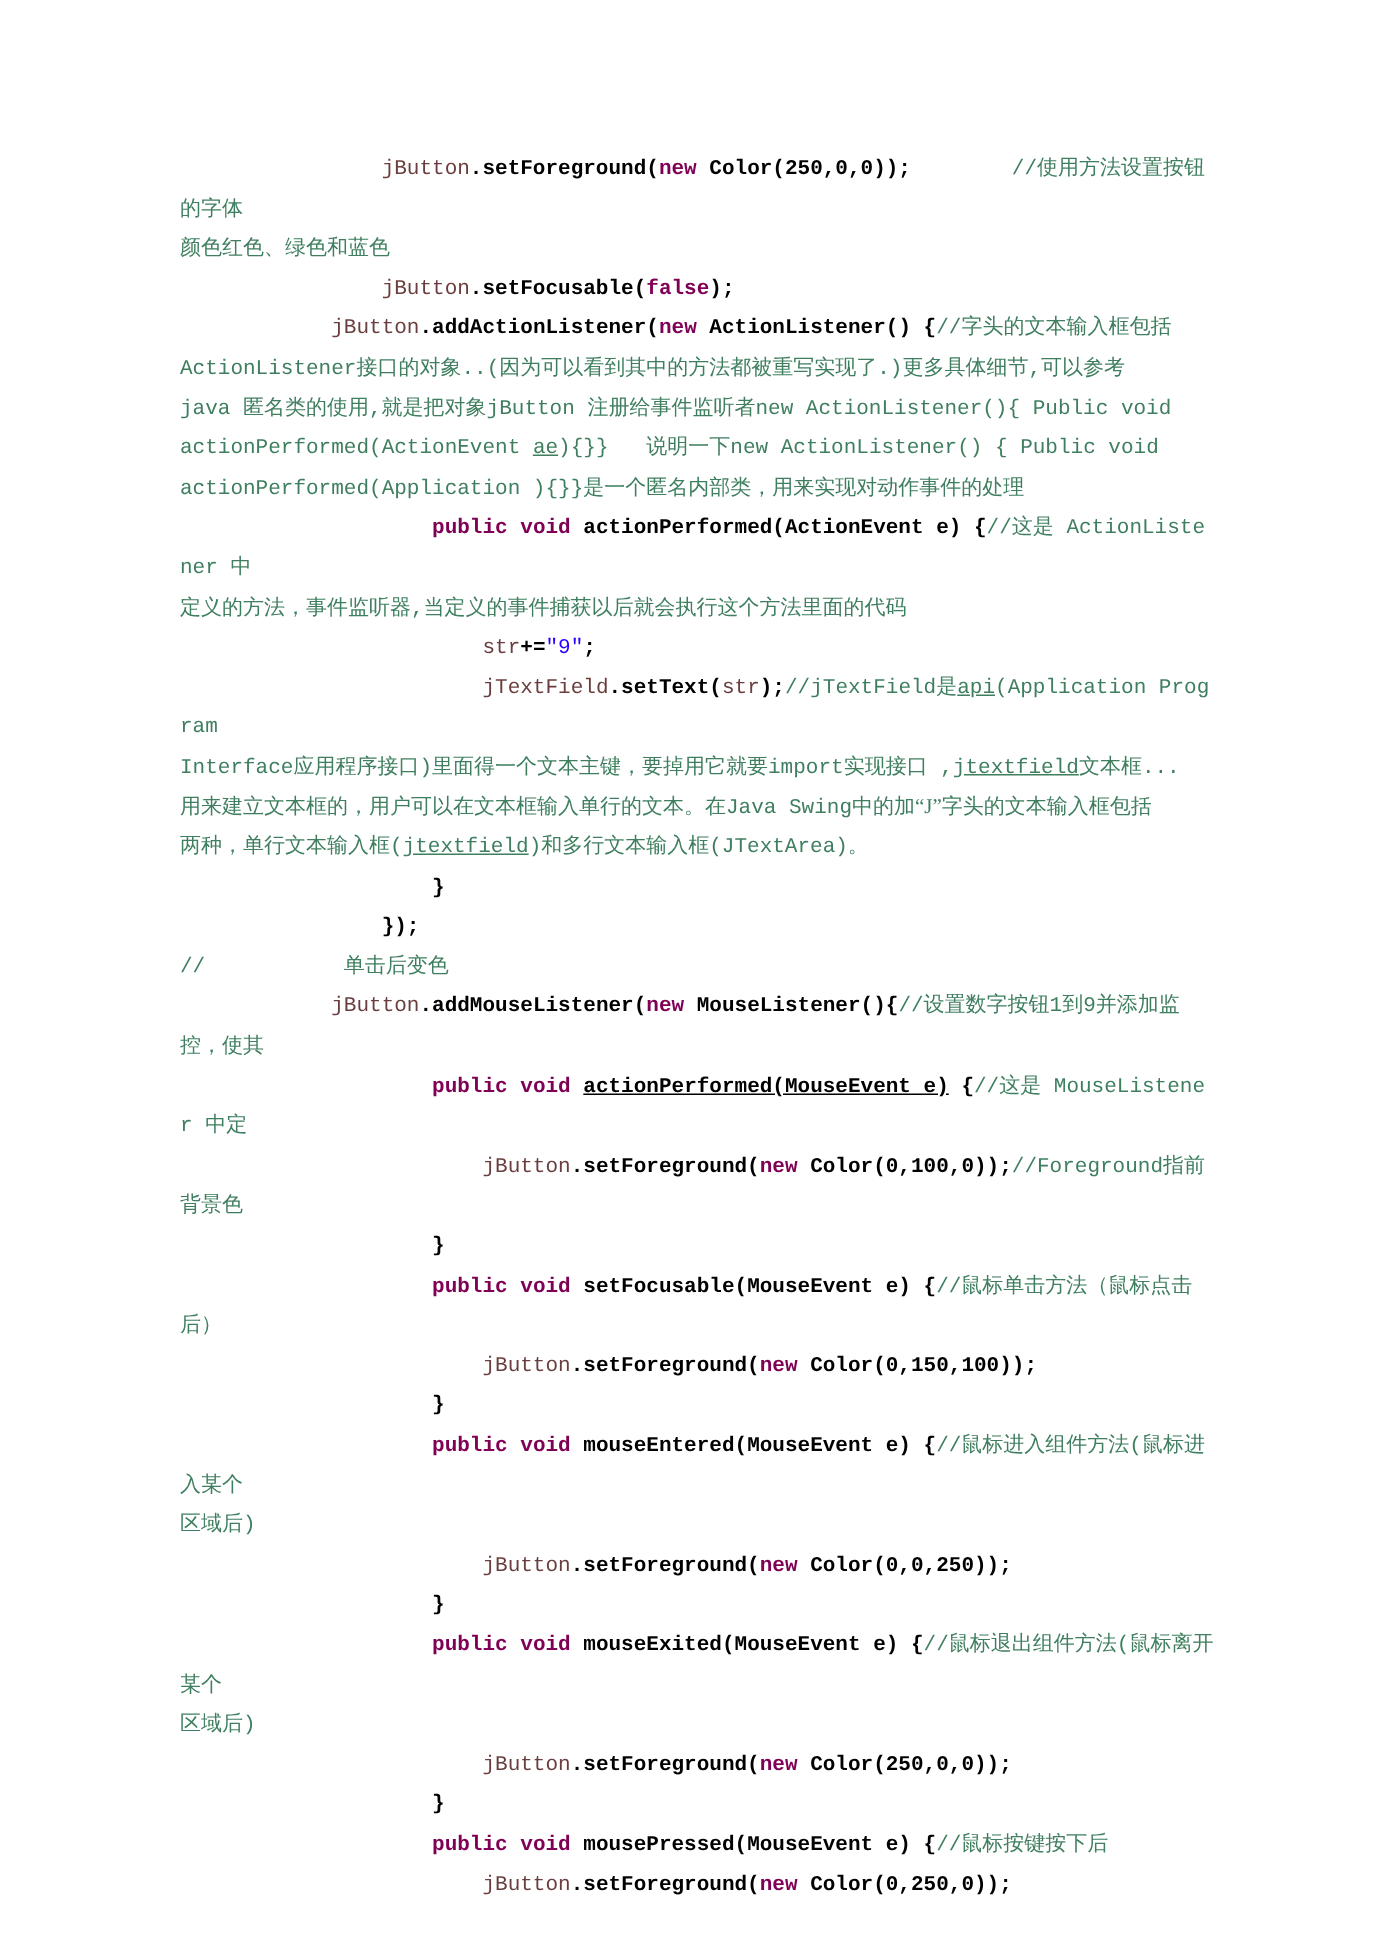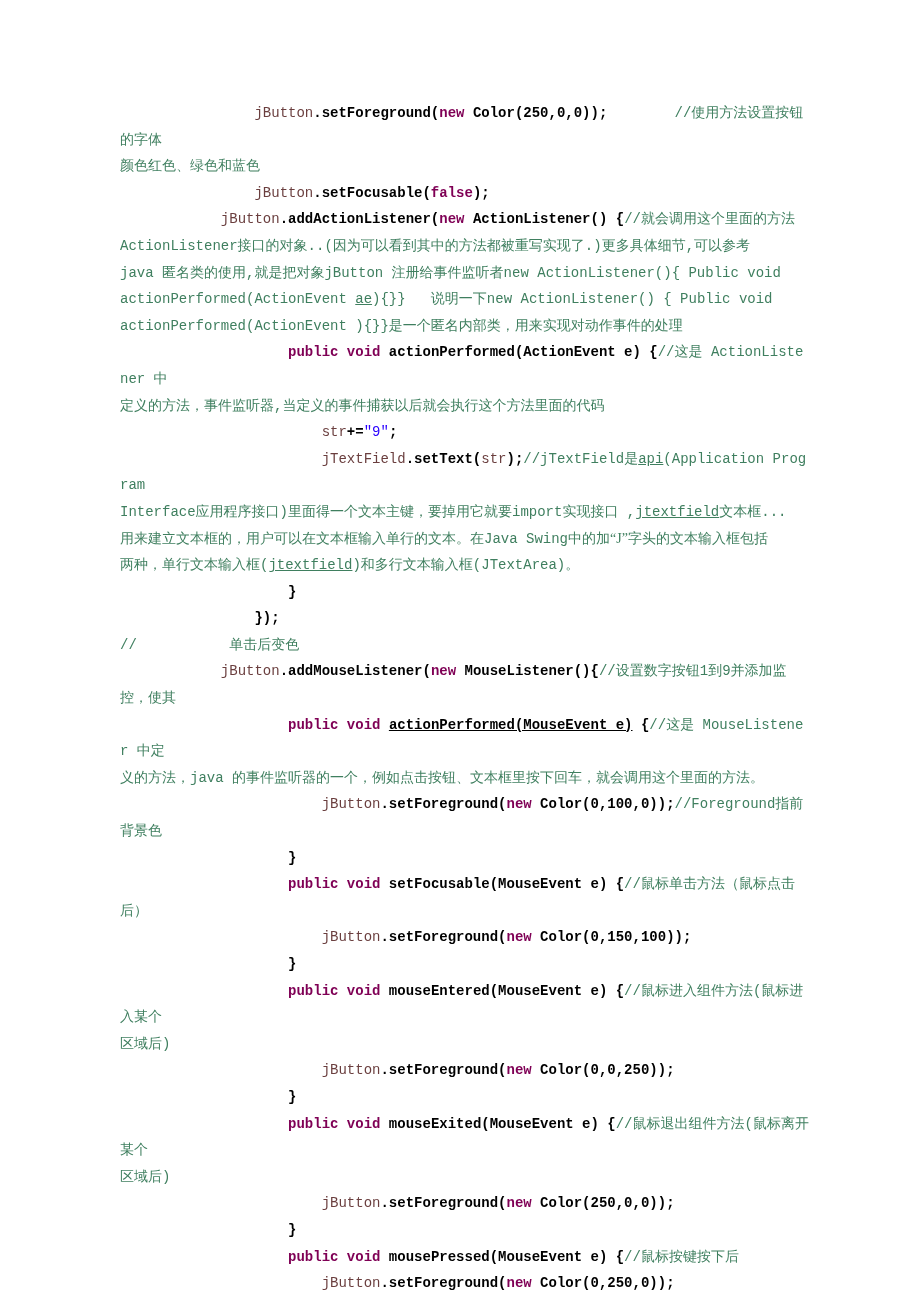--- a/index.html
+++ b/index.html
@@ -26,38 +26,37 @@
   .underline { text-decoration: underline; }
   .quotes { font-family: "SimSun", serif; }
 </style>
 </head>
 <body>
 
 <div id="code-container">
     <div class="code-line"><span>                </span><span class="var">jButton</span><span class="plain">.setForeground(</span><span class="kw">new</span><span class="plain"> Color(250,0,0));        </span><span class="cmt">//使用方法设置按钮的字体</span></div>
     <div class="code-line"><span class="cmt">颜色红色、绿色和蓝色</span></div>
     <div class="code-line"><span>                </span><span class="var">jButton</span><span class="plain">.setFocusable(</span><span class="kw">false</span><span class="plain">);</span></div>
-    <div class="code-line"><span>            </span><span class="var">jButton</span><span class="plain">.addActionListener(</span><span class="kw">new</span><span class="plain"> ActionListener() {</span><span class="cmt">//就会调用这个里面的方法</span></div>
+    <div class="code-line"><span>            </span><span class="var">jButton</span><span class="plain">.addActionListener(</span><span class="kw">new</span><span class="plain"> ActionListener() {</span><span class="cmt">//字头的文本输入框包括</span></div>
     <div class="code-line"><span class="cmt">ActionListener接口的对象..(因为可以看到其中的方法都被重写实现了.)更多具体细节,可以参考</span></div>
     <div class="code-line"><span class="cmt">java 匿名类的使用,就是把对象jButton 注册给事件监听者new ActionListener(){ Public void </span></div>
     <div class="code-line"><span class="cmt">actionPerformed(ActionEvent </span><span class="cmt underline">ae</span><span class="cmt">){}}   说明一下new ActionListener() { Public void </span></div>
-    <div class="code-line"><span class="cmt">actionPerformed(ActionEvent ){}}是一个匿名内部类，用来实现对动作事件的处理</span></div>
+    <div class="code-line"><span class="cmt">actionPerformed(Application ){}}是一个匿名内部类，用来实现对动作事件的处理</span></div>
     <div class="code-line"><span>                    </span><span class="kw">public</span><span class="plain"> </span><span class="kw">void</span><span class="plain"> actionPerformed(ActionEvent e) {</span><span class="cmt">//这是 ActionListener 中</span></div>
     <div class="code-line"><span class="cmt">定义的方法，事件监听器,当定义的事件捕获以后就会执行这个方法里面的代码</span></div>
     <div class="code-line"><span>                        </span><span class="var">str</span><span class="plain">+=</span><span class="str">"9"</span><span class="plain">;</span></div>
     <div class="code-line"><span>                        </span><span class="var">jTextField</span><span class="plain">.setText(</span><span class="var">str</span><span class="plain">);</span><span class="cmt">//jTextField是</span><span class="cmt underline">api</span><span class="cmt">(Application Program </span></div>
     <div class="code-line"><span class="cmt">Interface应用程序接口)里面得一个文本主键，要掉用它就要import实现接口 ,</span><span class="cmt underline">jtextfield</span><span class="cmt">文本框...</span></div>
     <div class="code-line"><span class="cmt">用来建立文本框的，用户可以在文本框输入单行的文本。在Java Swing中的加</span><span class="cmt quotes">“J”</span><span class="cmt">字头的文本输入框包括</span></div>
     <div class="code-line"><span class="cmt">两种，单行文本输入框(</span><span class="cmt underline">jtextfield</span><span class="cmt">)和多行文本输入框(JTextArea)。</span></div>
     <div class="code-line"><span>                    </span><span class="plain">}</span></div>
     <div class="code-line"><span>                </span><span class="plain">});</span></div>
     <div class="code-line"><span class="cmt">//           单击后变色</span></div>
     <div class="code-line"><span>            </span><span class="var">jButton</span><span class="plain">.addMouseListener(</span><span class="kw">new</span><span class="plain"> MouseListener(){</span><span class="cmt">//设置数字按钮1到9并添加监控，使其</span></div>
     <div class="code-line"><span>                    </span><span class="kw">public</span><span class="plain"> </span><span class="kw">void</span><span class="plain"> </span><span class="plain underline">actionPerformed(MouseEvent e)</span><span class="plain"> {</span><span class="cmt">//这是 MouseListener 中定</span></div>
-    <div class="code-line"><span class="cmt">义的方法，java 的事件监听器的一个，例如点击按钮、文本框里按下回车，就会调用这个里面的方法。</span></div>
     <div class="code-line"><span>                        </span><span class="var">jButton</span><span class="plain">.setForeground(</span><span class="kw">new</span><span class="plain"> Color(0,100,0));</span><span class="cmt">//Foreground指前背景色</span></div>
     <div class="code-line"><span>                    </span><span class="plain">}</span></div>
     <div class="code-line"><span>                    </span><span class="kw">public</span><span class="plain"> </span><span class="kw">void</span><span class="plain"> setFocusable(MouseEvent e) {</span><span class="cmt">//鼠标单击方法（鼠标点击后）</span></div>
     <div class="code-line"><span>                        </span><span class="var">jButton</span><span class="plain">.setForeground(</span><span class="kw">new</span><span class="plain"> Color(0,150,100));</span></div>
     <div class="code-line"><span>                    </span><span class="plain">}</span></div>
     <div class="code-line"><span>                    </span><span class="kw">public</span><span class="plain"> </span><span class="kw">void</span><span class="plain"> mouseEntered(MouseEvent e) {</span><span class="cmt">//鼠标进入组件方法(鼠标进入某个</span></div>
     <div class="code-line"><span class="cmt">区域后)</span></div>
     <div class="code-line"><span>                        </span><span class="var">jButton</span><span class="plain">.setForeground(</span><span class="kw">new</span><span class="plain"> Color(0,0,250));</span></div>
     <div class="code-line"><span>                    </span><span class="plain">}</span></div>
     <div class="code-line"><span>                    </span><span class="kw">public</span><span class="plain"> </span><span class="kw">void</span><span class="plain"> mouseExited(MouseEvent e) {</span><span class="cmt">//鼠标退出组件方法(鼠标离开某个</span></div>

